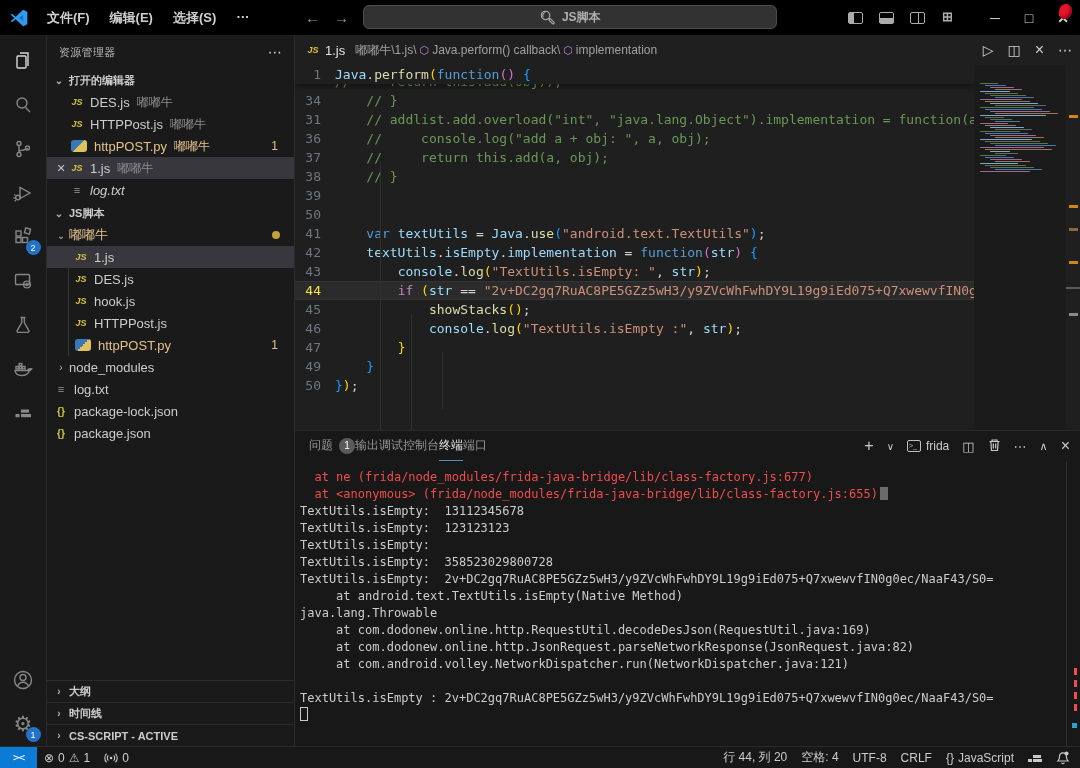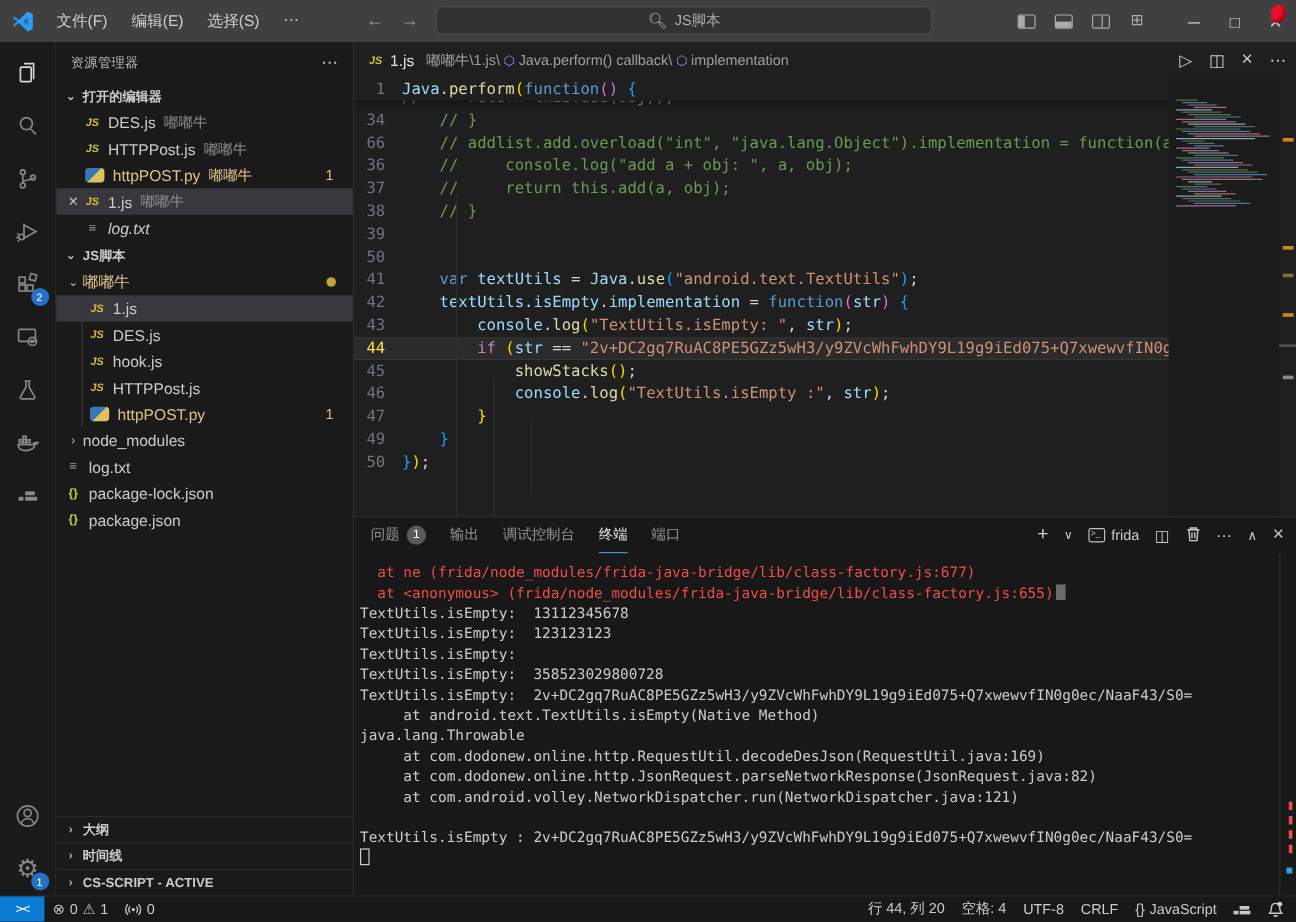--- a/index.html
+++ b/index.html
@@ -2,21 +2,21 @@
 <html><head>
 <meta charset="utf-8">
 <style>
   * { margin:0; padding:0; box-sizing:border-box; }
   html,body { width:1080px; height:768px; overflow:hidden; background:#1f1f1f;
     font-family:"Liberation Sans", sans-serif; }
   .win { position:relative; width:1080px; height:768px; background:#1f1f1f; color:#cccccc;
     display:flex; flex-direction:column; font-size:13px; }
 
   
-  .titlebar { position:relative; height:35px; background:#404040; display:flex; align-items:center; flex:0 0 35px; }
+  .titlebar { position:relative; height:35px; background:#000000; display:flex; align-items:center; flex:0 0 35px;font-weight:bold; }
   .vslogo { width:20px; height:20px; margin:0 10px 0 9px; }
   .menus { display:flex; gap:4px; }
   .menu-item { padding:4px 8px; border-radius:5px; color:#cfcfcf; font-size:13px; cursor:default; }
   .nav-arrows { position:absolute; left:305px; display:flex; gap:14px; color:#9a9a9a; font-size:15px; }
   .cmd-center { position:absolute; left:363px; top:5px; width:414px; height:24px; background:#323232;
     border:1px solid #4d4d4d; border-radius:6px; display:flex; align-items:center; justify-content:center;
     color:#b0b0b0; font-size:12px; gap:6px; }
   .tb-right { position:absolute; right:0; top:0; height:35px; display:flex; align-items:center; }
   .layout-icons { display:flex; gap:16px; margin-right:22px; }
   .li-ic { width:15px; height:12px; border:1px solid #ababab; border-radius:2px; position:relative; }
@@ -90,21 +90,21 @@
 
   .minimap-col { position:relative; flex:0 0 92px; background:#1b1b1b; }
   .mm-inner { position:absolute; top:18px; left:6px; right:6px; }
   .mm-row { height:1px; margin-bottom:1px; border-radius:1px; opacity:.75; }
   .scroll-col { position:relative; flex:0 0 14px; background:#1f1f1f; }
   .ovr-mark { position:absolute; right:2px; width:9px; height:3px; }
 
   
   .panel { flex:0 0 316px; border-top:1px solid #2b2b2b; background:#181818; display:flex; flex-direction:column; position:relative; }
   .pan-head { height:30px; display:flex; align-items:center; padding:0 10px 0 14px; flex:0 0 30px; }
-  .pan-tabs { display:flex; gap:20px; align-items:flex-end; }
+  .pan-tabs { display:flex; align-items:flex-end; }
   .ptab { color:#969696; font-size:12px; height:30px; display:flex; align-items:center; gap:6px; border-bottom:1px solid transparent; }
   .ptab.active { color:#e7e7e7; border-bottom-color:#4f8fd0; }
   .pbadge { background:#5a5a5a; color:#ffffff; border-radius:9px; min-width:16px; height:16px; font-size:10px;
     display:flex; align-items:center; justify-content:center; padding:0 4px; }
   .pan-actions { margin-left:auto; display:flex; gap:13px; align-items:center; color:#cccccc; font-size:13px; }
   .term-chip { display:flex; align-items:center; gap:5px; color:#cccccc; font-size:12px; }
   .term-ic { width:14px; height:12px; border:1px solid #bfbfbf; border-radius:2px; font-size:7px; line-height:10px; padding-left:1px; color:#bfbfbf; }
   .trash svg, .bellsvg { stroke:#c8c8c8; fill:none; stroke-width:1.2; }
   .term-body { position:relative; flex:1; padding:8px 0 0 5px; overflow:hidden; }
   .tline { font-family:"DejaVu Sans Mono", monospace; font-size:12px; height:17px; line-height:17px; white-space:pre; color:#cccccc; }
@@ -371,21 +371,21 @@
       <div class="ed-body">
         <div class="code-col" id="codecol">
           <div class="sticky" id="sticky">
               <div class="cline"><span class="lnum">1</span><span><span class="tk-var">Java</span><span class="tk-p">.</span><span class="tk-fn">perform</span><span class="tk-b1">(</span><span class="tk-kw">function</span><span class="tk-b2">(</span><span class="tk-b2">)</span><span class="tk-p"> </span><span class="tk-b3">{</span></span></div>
             </div>
           <div class="partial" id="partial">
               <div class="cline"><span class="lnum"></span><span><span class="tk-c">//     return this.add(obj));</span></span></div>
             </div>
           <div id="codelines">
               <div class="cline"><span class="lnum">34</span><span><span class="tk-c">    // }</span></span></div>
-              <div class="cline"><span class="lnum">66</span><span><span class="tk-c">    // addlist.add.overload("int", "java.lang.Object").implementation = function(a</span></span></div>
+              <div class="cline"><span class="lnum">31</span><span><span class="tk-c">    // addlist.add.overload("int", "java.lang.Object").implementation = function(a</span></span></div>
               <div class="cline"><span class="lnum">36</span><span><span class="tk-c">    //     console.log("add a + obj: ", a, obj);</span></span></div>
               <div class="cline"><span class="lnum">37</span><span><span class="tk-c">    //     return this.add(a, obj);</span></span></div>
               <div class="cline"><span class="lnum">38</span><span><span class="tk-c">    // }</span></span></div>
               <div class="cline"><span class="lnum">39</span><span></span></div>
               <div class="cline"><span class="lnum">50</span><span></span></div>
               <div class="cline"><span class="lnum">41</span><span><span class="tk-p">    </span><span class="tk-kw">var</span><span class="tk-p"> </span><span class="tk-var">textUtils</span><span class="tk-p"> = </span><span class="tk-var">Java</span><span class="tk-p">.</span><span class="tk-fn">use</span><span class="tk-b3">(</span><span class="tk-str">"android.text.TextUtils"</span><span class="tk-b3">)</span><span class="tk-p">;</span></span></div>
               <div class="cline"><span class="lnum">42</span><span><span class="tk-p">    </span><span class="tk-var">textUtils</span><span class="tk-p">.</span><span class="tk-var">isEmpty</span><span class="tk-p">.</span><span class="tk-var">implementation</span><span class="tk-p"> = </span><span class="tk-kw">function</span><span class="tk-b2">(</span><span class="tk-var">str</span><span class="tk-b2">)</span><span class="tk-p"> </span><span class="tk-b3">{</span></span></div>
               <div class="cline"><span class="lnum">43</span><span><span class="tk-p">        </span><span class="tk-var">console</span><span class="tk-p">.</span><span class="tk-fn">log</span><span class="tk-b1">(</span><span class="tk-str">"TextUtils.isEmpty: "</span><span class="tk-p">, </span><span class="tk-var">str</span><span class="tk-b1">)</span><span class="tk-p">;</span></span></div>
               <div class="cline cur"><span class="lnum">44</span><span><span class="tk-p">        </span><span class="tk-ctrl">if</span><span class="tk-p"> </span><span class="tk-b1">(</span><span class="tk-var">str</span><span class="tk-p"> == </span><span class="tk-str">"2v+DC2gq7RuAC8PE5GZz5wH3/y9ZVcWhFwhDY9L19g9iEd075+Q7xwewvfIN0g</span></span></div>
               <div class="cline"><span class="lnum">45</span><span><span class="tk-p">            </span><span class="tk-fn">showStacks</span><span class="tk-b1">(</span><span class="tk-b1">)</span><span class="tk-p">;</span></span></div>

